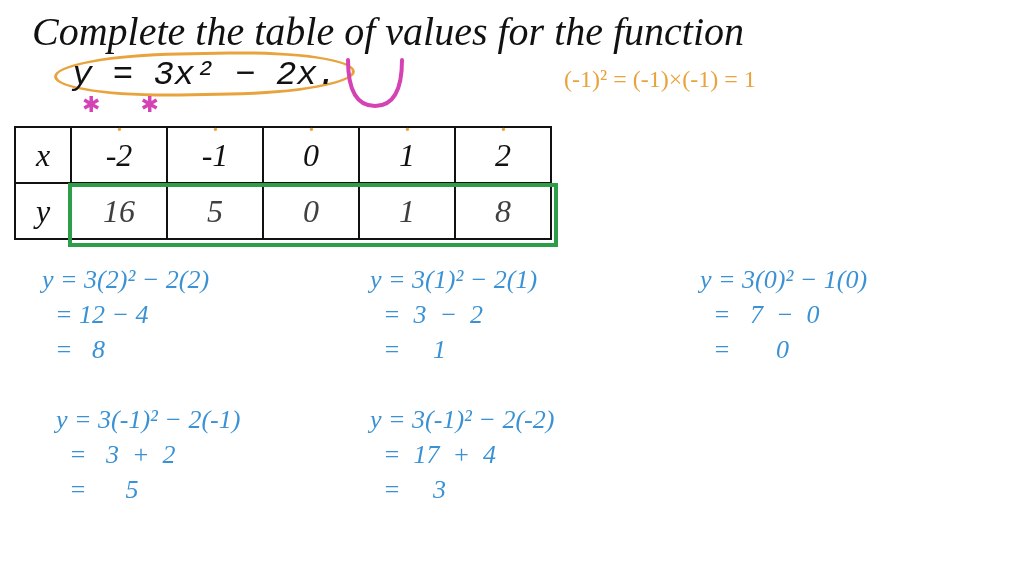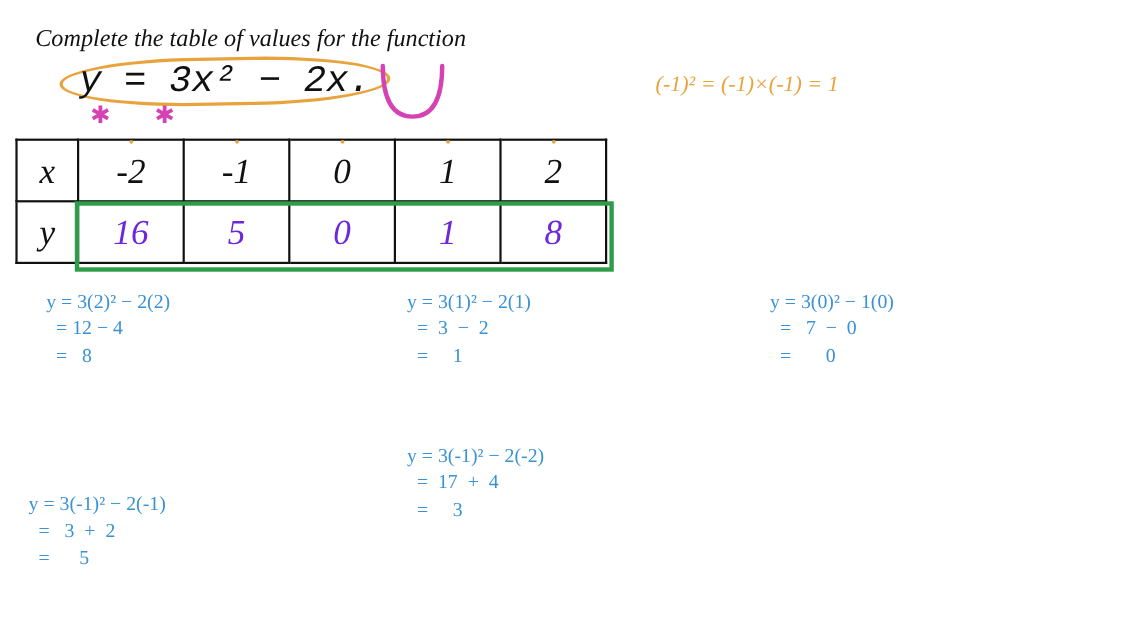--- a/index.html
+++ b/index.html
@@ -14,24 +14,23 @@
   }
   .black { color: #111; }
   .orange { color: #e8a33d; }
   .blue { color: #3a92d4; }
   .magenta { color: #d442b4; }
   
   .title {
     position: absolute;
     top: 8px;
     left: 32px;
-    font-size: 22px;
+    font-size: 40px;
     font-style: italic;
     font-weight: 500;
-    margin-top: 14px;
   }
   
   .equation-wrap {
     position: absolute;
     top: 52px;
     left: 54px;
   }
   .equation {
     font-size: 34px;
     font-style: italic;
@@ -56,23 +55,22 @@
   
   .u-shape {
     position: absolute;
     top: 56px;
     left: 340px;
   }
   
   .side-note {
     position: absolute;
     top: 66px;
-    left: 596px;
-    font-size: 20px;
-    font-style: italic;
+    left: 564px;
+    font-size: 24px;
   }
   
   .table {
     position: absolute;
     top: 126px;
     left: 14px;
     border-collapse: collapse;
   }
   .table td {
     border: 2px solid #111;
@@ -87,42 +85,43 @@
   .x-val { color: #111; position: relative; }
   .x-val::after {
     content: "·";
     color: #e8a33d;
     position: absolute;
     top: -14px;
     left: 50%;
     transform: translateX(-50%);
     font-size: 28px;
   }
-  .y-val { color: #6d28d9; }
+  .y-val { color: #404040; }
   
   .green-box {
     position: absolute;
     top: 183px;
     left: 68px;
     width: 490px;
     height: 64px;
     border: 4px solid #2d9d4a;
   }
   
   .work {
     position: absolute;
-    font-size: 18px;
+    font-size: 26px;
+    font-style: italic;
     line-height: 1.35;
     white-space: pre;
   }
   
   .w1 { top: 262px; left: 42px; }
   .w2 { top: 262px; left: 370px; }
   .w3 { top: 262px; left: 700px; }
-  .w4 { top: 402px; left: 26px; margin-top: 44px; }
+  .w4 { top: 402px; left: 56px; }
   .w5 { top: 402px; left: 370px; }
 </style>
 </head>
 <body>
 
 <div class="title black">Complete the table of values for the function</div>
 
 <div class="equation-wrap">
   <div class="circle-orange"></div>
   <div class="equation black">y = 3x² − 2x.</div>

